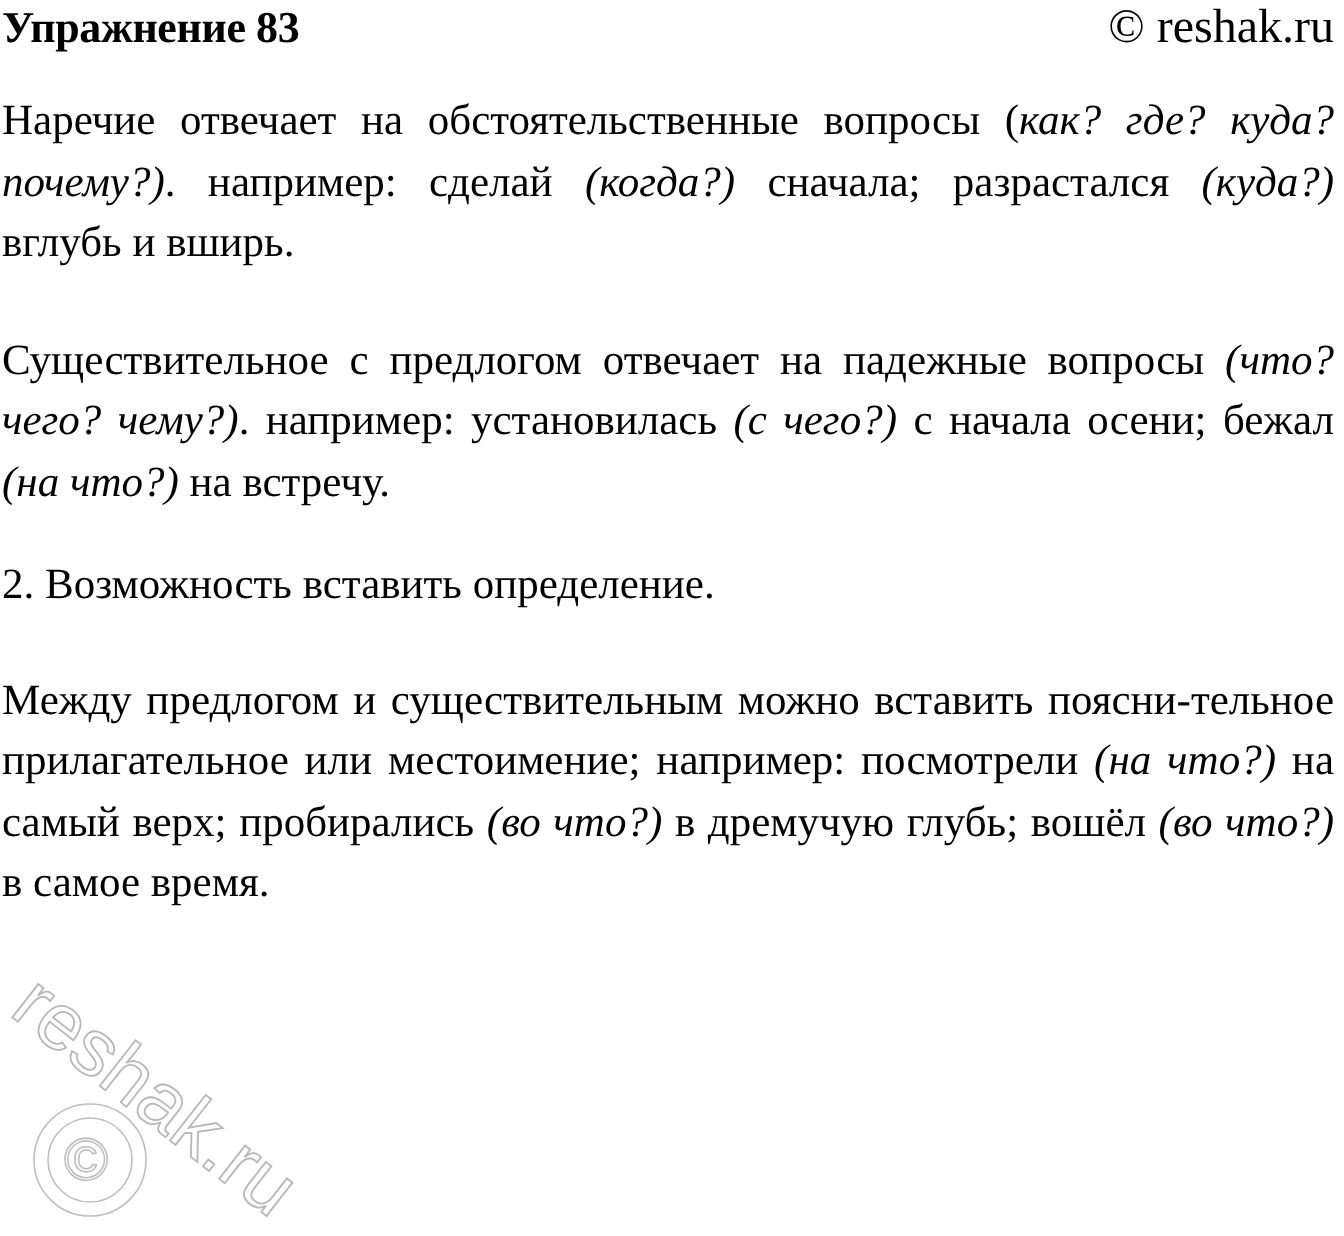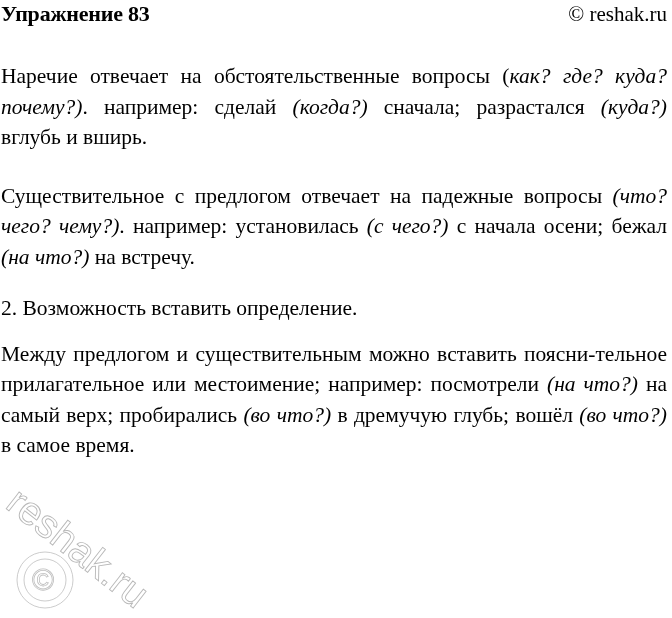--- a/index.html
+++ b/index.html
@@ -31,37 +31,37 @@
       top: 1px;
       font-weight: bold;
       font-size: 22px;
       line-height: 26px;
       letter-spacing: -0.2px;
     }
     .copyright {
       position: absolute;
       right: 0;
       top: 1px;
-      font-size: 21px;
+      font-size: 24px;
       line-height: 26px;
     }
     p {
       margin: 0;
       font-size: 21.5px;
       line-height: 30.5px;
       text-align: justify;
       text-align-last: left;
     }
     .i { font-style: italic; }
     #p-intro { margin-top: 11px; }
     #p-q1 { margin-top: 14px; }
-    #p-adv { margin-top: 31px; }
+    #p-adv { margin-top: 15px; }
     #p-noun { margin-top: 28px; }
     #p-q2 { margin-top: 21px; }
-    #p-between { margin-top: 15px; }
+    #p-between { margin-top: 27px; }
     #p-adv2 { margin-top: 15px; }
 
     .watermark {
       position: absolute;
       left: 0;
       top: 0;
       width: 672px;
       height: 618px;
       pointer-events: none;
     }

